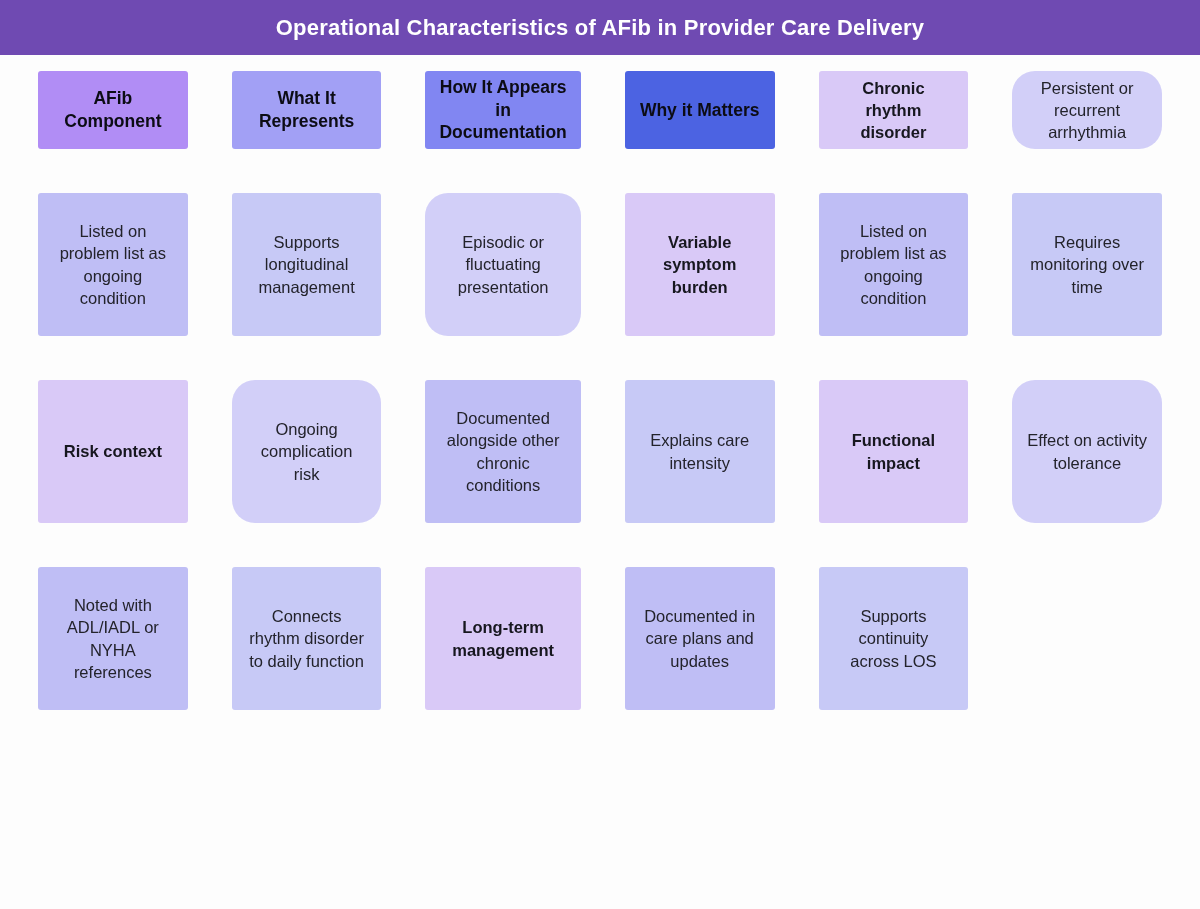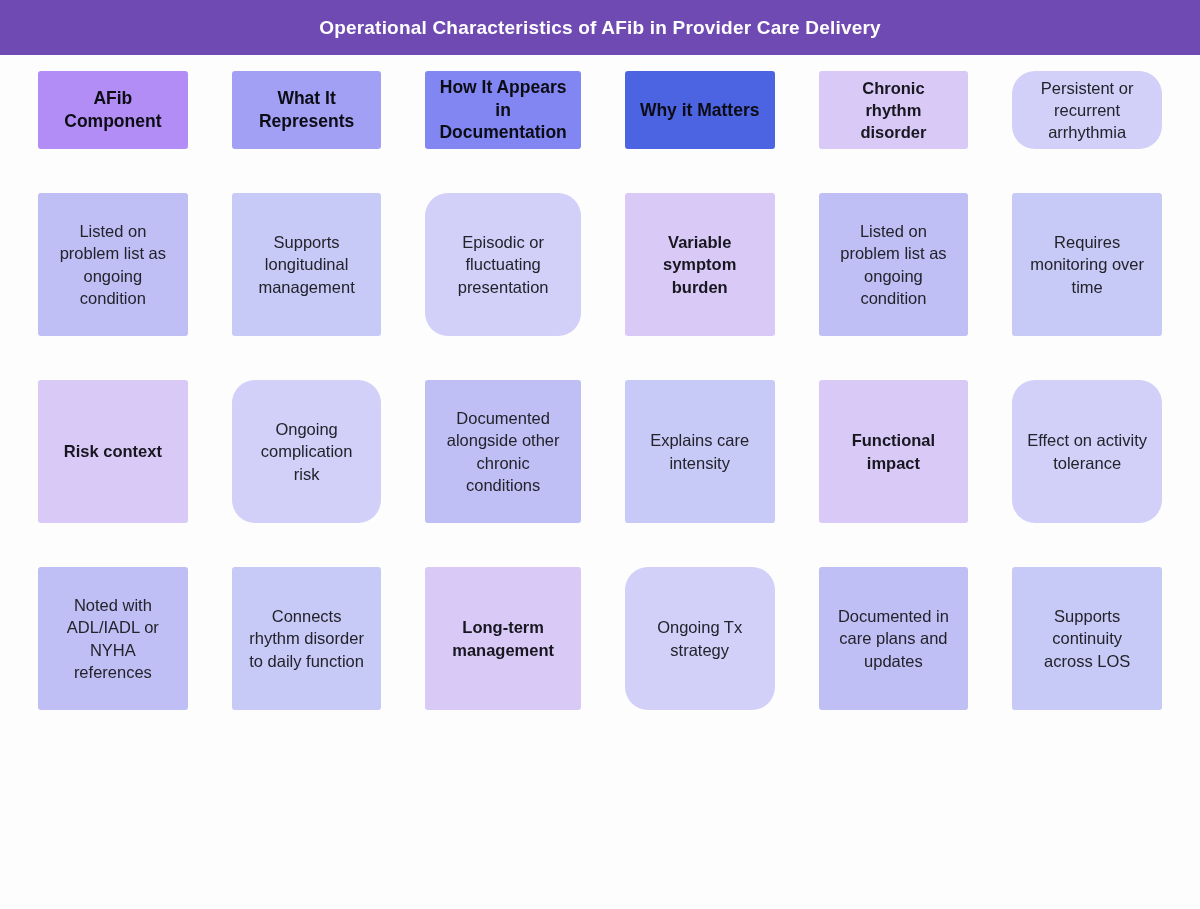--- a/index.html
+++ b/index.html
@@ -13,21 +13,21 @@
   .banner {
     width: 100%;
     height: 55px;
     background: var(--banner-bg, #6f4ab2);
     display: flex;
     align-items: center;
     justify-content: center;
   }
   .banner-title {
     color: var(--banner-text, #ffffff);
-    font-size: 19px;
+    font-size: 22px;
     font-weight: bold;
     letter-spacing: 0.2px;
   }
   .table-wrap {
     padding: 16px 38px 0 38px;
   }
   .grid {
     display: grid;
     grid-template-columns: repeat(6, 1fr);
     grid-template-rows: 78px repeat(5, 143px);
@@ -93,18 +93,17 @@
     <div class="cell b-col2">Ongoing complication risk</div>
     <div class="cell b-col3">Documented alongside other chronic conditions</div>
     <div class="cell b-col4">Explains care intensity</div>
 
     <div class="cell b-col1">Functional impact</div>
     <div class="cell b-col2">Effect on activity tolerance</div>
     <div class="cell b-col3">Noted with ADL/IADL or NYHA references</div>
     <div class="cell b-col4">Connects rhythm disorder to daily function</div>
 
     <div class="cell b-col1">Long-term management</div>
-    <div class="cell b-col2">Ongoing Tx strategy</div>
     <div class="cell b-col3">Documented in care plans and updates</div>
     <div class="cell b-col4">Supports continuity across LOS</div>
 
   </div>
 </div>
 
 </body></html>

